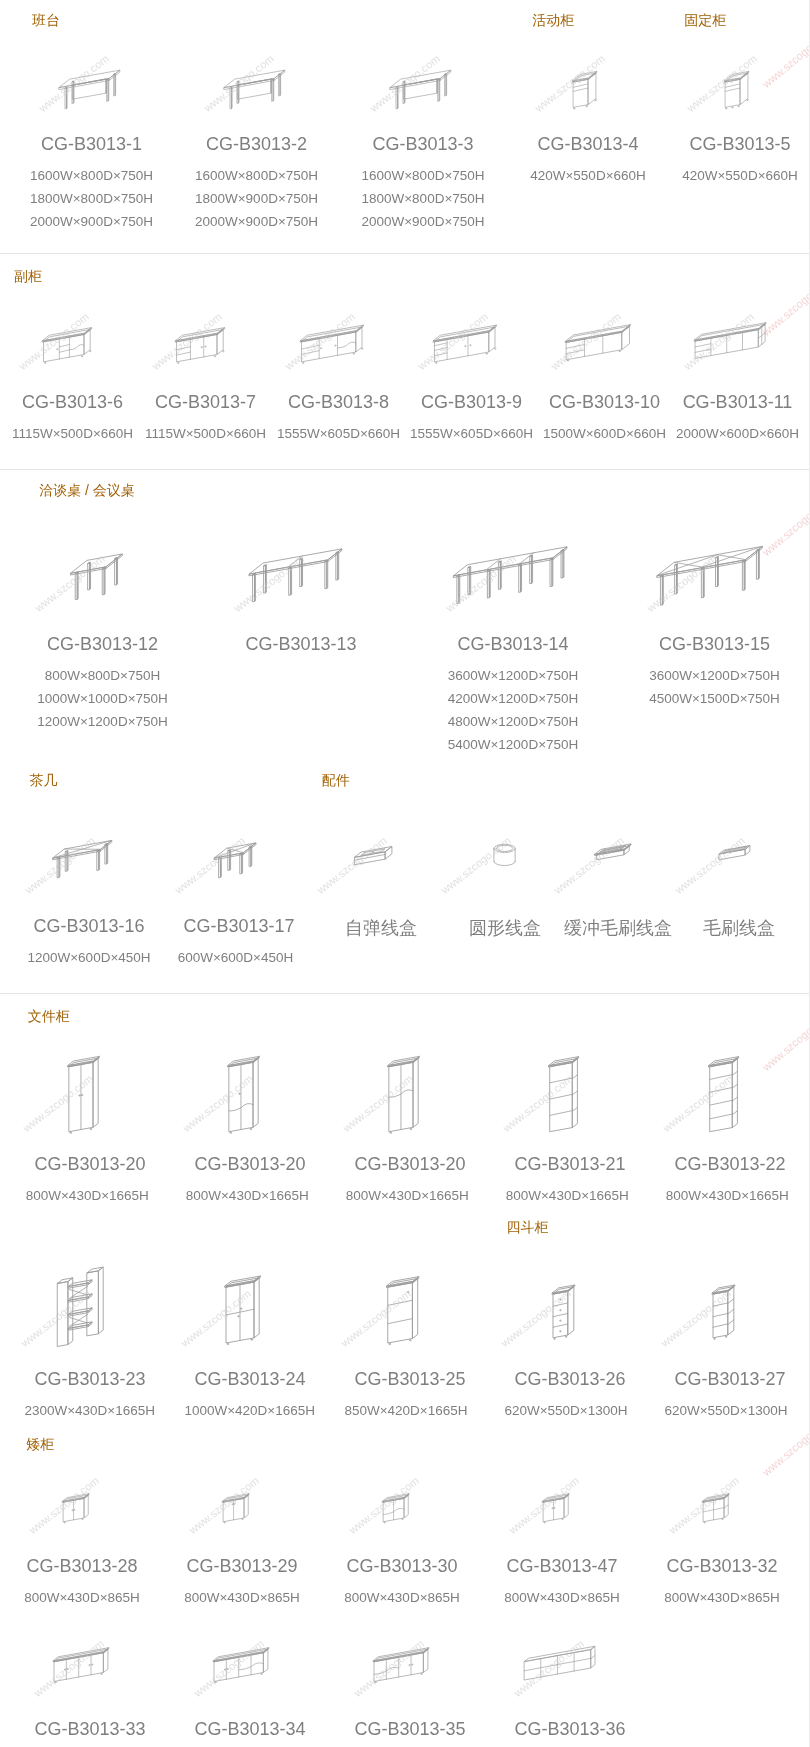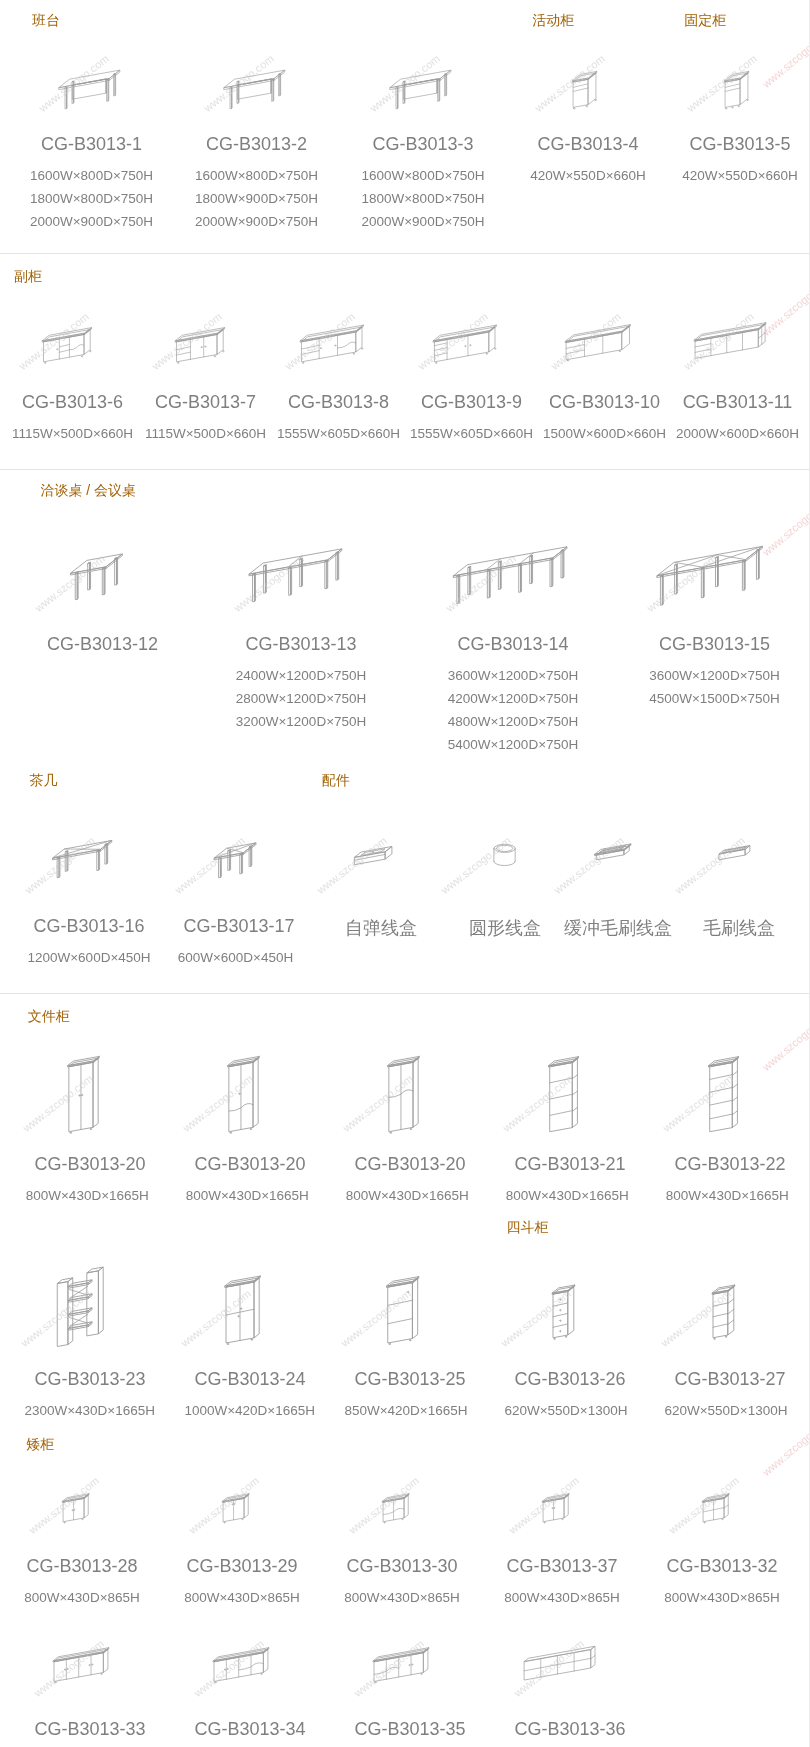--- a/index.html
+++ b/index.html
@@ -216,36 +216,36 @@
   <div class="cell">
     <div class="glabel">洽谈桌 / 会议桌</div>
     <div class="sk">
         <span class="wm">www.szcogo.com</span>
         <svg viewBox="0 0 150 110" xmlns="http://www.w3.org/2000/svg" aria-hidden="true">
           <path d="M58.1 72.5L60.4 72.1L60.4 41.1L58.1 41.5ZM60.4 72.1L61.5 71.2L61.5 40.2L60.4 41.1ZM58.1 41.5L60.4 41.1L61.5 40.2L59.2 40.6ZM89.7 66.8L92.0 66.4L92.0 35.4L89.7 35.8ZM92.0 66.4L93.1 65.5L93.1 34.5L92.0 35.4ZM89.7 35.8L92.0 35.4L93.1 34.5L90.8 34.9ZM43.6 83.9L45.9 83.5L45.9 52.5L43.6 52.9ZM45.9 83.5L47.0 82.6L47.0 51.6L45.9 52.5ZM43.6 52.9L45.9 52.5L47.0 51.6L44.7 52.0ZM75.2 78.2L77.4 77.8L77.4 46.8L75.2 47.2ZM77.4 77.8L78.5 76.9L78.5 45.9L77.4 46.8ZM75.2 47.2L77.4 46.8L78.5 45.9L76.3 46.3ZM38.0 55.0L79.4 47.5L79.4 45.5L38.0 53.0ZM79.4 47.5L98.7 32.4L98.7 30.4L79.4 45.5ZM38.0 53.0L79.4 45.5L98.7 30.4L57.3 37.9Z" fill="#ffffff" stroke="#9b9b9b" stroke-width="1" stroke-linejoin="round"></path>
           <path d="" fill="none" stroke="#9b9b9b" stroke-width="0.9" stroke-linecap="round"></path>
         </svg>
       </div>
     <div class="pname">CG-B3013-12</div>
+    <div class="dims">
+      <div class="dim">800W×800D×750H</div>
+      <div class="dim">1000W×1000D×750H</div>
+      <div class="dim">1200W×1200D×750H</div>
+    </div>
   </div>
   <div class="cell">
     <div class="glabel"></div>
     <div class="sk">
         <span class="wm">www.szcogo.com</span>
         <svg viewBox="0 0 150 110" xmlns="http://www.w3.org/2000/svg" aria-hidden="true">
           <path d="M31.1 76.3L33.3 75.9L33.3 43.9L31.1 44.3ZM33.3 75.9L34.4 75.1L34.4 43.1L33.3 43.9ZM31.1 44.3L33.3 43.9L34.4 43.1L32.2 43.5ZM73.4 68.7L75.6 68.3L75.6 36.3L73.4 36.7ZM75.6 68.3L76.7 67.4L76.7 35.4L75.6 36.3ZM73.4 36.7L75.6 36.3L76.7 35.4L74.5 35.8ZM115.7 61.0L117.9 60.6L117.9 28.6L115.7 29.0ZM117.9 60.6L119.0 59.8L119.0 27.8L117.9 28.6ZM115.7 29.0L117.9 28.6L119.0 27.8L116.8 28.2ZM18.2 86.4L20.5 86.0L20.5 54.0L18.2 54.4ZM20.5 86.0L21.6 85.1L21.6 53.1L20.5 54.0ZM18.2 54.4L20.5 54.0L21.6 53.1L19.3 53.5ZM60.5 78.8L62.8 78.4L62.8 46.4L60.5 46.8ZM62.8 78.4L63.9 77.5L63.9 45.5L62.8 46.4ZM60.5 46.8L62.8 46.4L63.9 45.5L61.6 45.9ZM102.8 71.1L105.1 70.7L105.1 38.7L102.8 39.1ZM105.1 70.7L106.2 69.8L106.2 37.8L105.1 38.7ZM102.8 39.1L105.1 38.7L106.2 37.8L103.9 38.2ZM14.0 56.0L106.1 39.3L106.1 37.3L14.0 54.0ZM106.1 39.3L122.7 26.4L122.7 24.4L106.1 37.3ZM14.0 54.0L106.1 37.3L122.7 24.4L30.6 41.0Z" fill="#ffffff" stroke="#9b9b9b" stroke-width="1" stroke-linejoin="round"></path>
           <path d="M60.1 45.5L76.6 32.5" fill="none" stroke="#9b9b9b" stroke-width="0.9" stroke-linecap="round"></path>
         </svg>
       </div>
     <div class="pname">CG-B3013-13</div>
-    <div class="dims">
-      <div class="dim">2400W×1200D×750H</div>
-      <div class="dim">2800W×1200D×750H</div>
-      <div class="dim">3200W×1200D×750H</div>
-    </div>
   </div>
   <div class="cell">
     <div class="glabel"></div>
     <div class="sk">
         <span class="wm">www.szcogo.com</span>
         <svg viewBox="0 0 150 110" xmlns="http://www.w3.org/2000/svg" aria-hidden="true">
           <path d="M22.1 78.3L24.3 77.9L24.3 45.9L22.1 46.3ZM24.3 77.9L25.4 77.1L25.4 45.1L24.3 45.9ZM22.1 46.3L24.3 45.9L25.4 45.1L23.2 45.5ZM57.8 71.9L60.1 71.5L60.1 39.5L57.8 39.9ZM60.1 71.5L61.2 70.6L61.2 38.6L60.1 39.5ZM57.8 39.9L60.1 39.5L61.2 38.6L58.9 39.0ZM94.5 65.2L96.7 64.8L96.7 32.8L94.5 33.2ZM96.7 64.8L97.8 64.0L97.8 32.0L96.7 32.8ZM94.5 33.2L96.7 32.8L97.8 32.0L95.6 32.4ZM131.1 58.6L133.4 58.2L133.4 26.2L131.1 26.6ZM133.4 58.2L134.5 57.3L134.5 25.3L133.4 26.2ZM131.1 26.6L133.4 26.2L134.5 25.3L132.2 25.7ZM9.2 88.4L11.5 88.0L11.5 56.0L9.2 56.4ZM11.5 88.0L12.6 87.1L12.6 55.1L11.5 56.0ZM9.2 56.4L11.5 56.0L12.6 55.1L10.3 55.5ZM44.9 82.0L47.2 81.5L47.2 49.5L44.9 50.0ZM47.2 81.5L48.3 80.7L48.3 48.7L47.2 49.5ZM44.9 50.0L47.2 49.5L48.3 48.7L46.0 49.1ZM81.6 75.3L83.8 74.9L83.8 42.9L81.6 43.3ZM83.8 74.9L84.9 74.0L84.9 42.0L83.8 42.9ZM81.6 43.3L83.8 42.9L84.9 42.0L82.7 42.5ZM118.2 68.7L120.5 68.3L120.5 36.3L118.2 36.7ZM120.5 68.3L121.6 67.4L121.6 35.4L120.5 36.3ZM118.2 36.7L120.5 36.3L121.6 35.4L119.3 35.8ZM5.0 58.0L121.6 36.9L121.6 34.9L5.0 56.0ZM121.6 36.9L138.1 24.0L138.1 22.0L121.6 34.9ZM5.0 56.0L121.6 34.9L138.1 22.0L21.6 43.0Z" fill="#ffffff" stroke="#9b9b9b" stroke-width="1" stroke-linejoin="round"></path>
           <path d="M43.8 48.8L60.4 35.8M82.7 41.7L99.3 28.8" fill="none" stroke="#9b9b9b" stroke-width="0.9" stroke-linecap="round"></path>
         </svg>
       </div>
@@ -546,21 +546,21 @@
   </div>
   <div class="cell">
     <div class="glabel"></div>
     <div class="sk">
         <span class="wm">www.szcogo.com</span>
         <svg viewBox="0 0 150 110" xmlns="http://www.w3.org/2000/svg" aria-hidden="true">
           <path d="M46.0 76.0L78.0 70.2L78.0 40.2L46.0 46.0ZM78.0 70.2L84.4 65.2L84.4 35.2L78.0 40.2ZM46.0 46.0L78.0 40.2L84.4 35.2L52.4 41.0ZM44.6 46.5L78.4 40.4L78.4 38.8L44.6 44.9ZM78.4 40.4L85.8 34.6L85.8 33.0L78.4 38.8ZM44.6 44.9L78.4 38.8L85.8 33.0L52.0 39.2Z" fill="#ffffff" stroke="#9b9b9b" stroke-width="1" stroke-linejoin="round"></path>
           <path d="M62.0 73.1L62.0 43.1M59.7 55.4a0.8 0.8 0 1 0 1.6 0a0.8 0.8 0 1 0 -1.6 0M62.7 54.8a0.8 0.8 0 1 0 1.6 0a0.8 0.8 0 1 0 -1.6 0M47.5 77.1a0.9 0.9 0 1 0 1.8 0a0.9 0.9 0 1 0 -1.8 0M74.7 72.1a0.9 0.9 0 1 0 1.8 0a0.9 0.9 0 1 0 -1.8 0" fill="none" stroke="#9b9b9b" stroke-width="0.9" stroke-linecap="round"></path>
         </svg>
       </div>
-    <div class="pname">CG-B3013-37</div>
+    <div class="pname">CG-B3013-47</div>
     <div class="dims">
       <div class="dim">800W×430D×865H</div>
     </div>
   </div>
   <div class="cell">
     <div class="glabel"></div>
     <div class="sk">
         <span class="wm">www.szcogo.com</span>
         <svg viewBox="0 0 150 110" xmlns="http://www.w3.org/2000/svg" aria-hidden="true">
           <path d="M46.0 76.0L78.0 70.2L78.0 40.2L46.0 46.0ZM78.0 70.2L84.4 65.2L84.4 35.2L78.0 40.2ZM46.0 46.0L78.0 40.2L84.4 35.2L52.4 41.0ZM44.6 46.5L78.4 40.4L78.4 38.8L44.6 44.9ZM78.4 40.4L85.8 34.6L85.8 33.0L78.4 38.8ZM44.6 44.9L78.4 38.8L85.8 33.0L52.0 39.2Z" fill="#ffffff" stroke="#9b9b9b" stroke-width="1" stroke-linejoin="round"></path>

